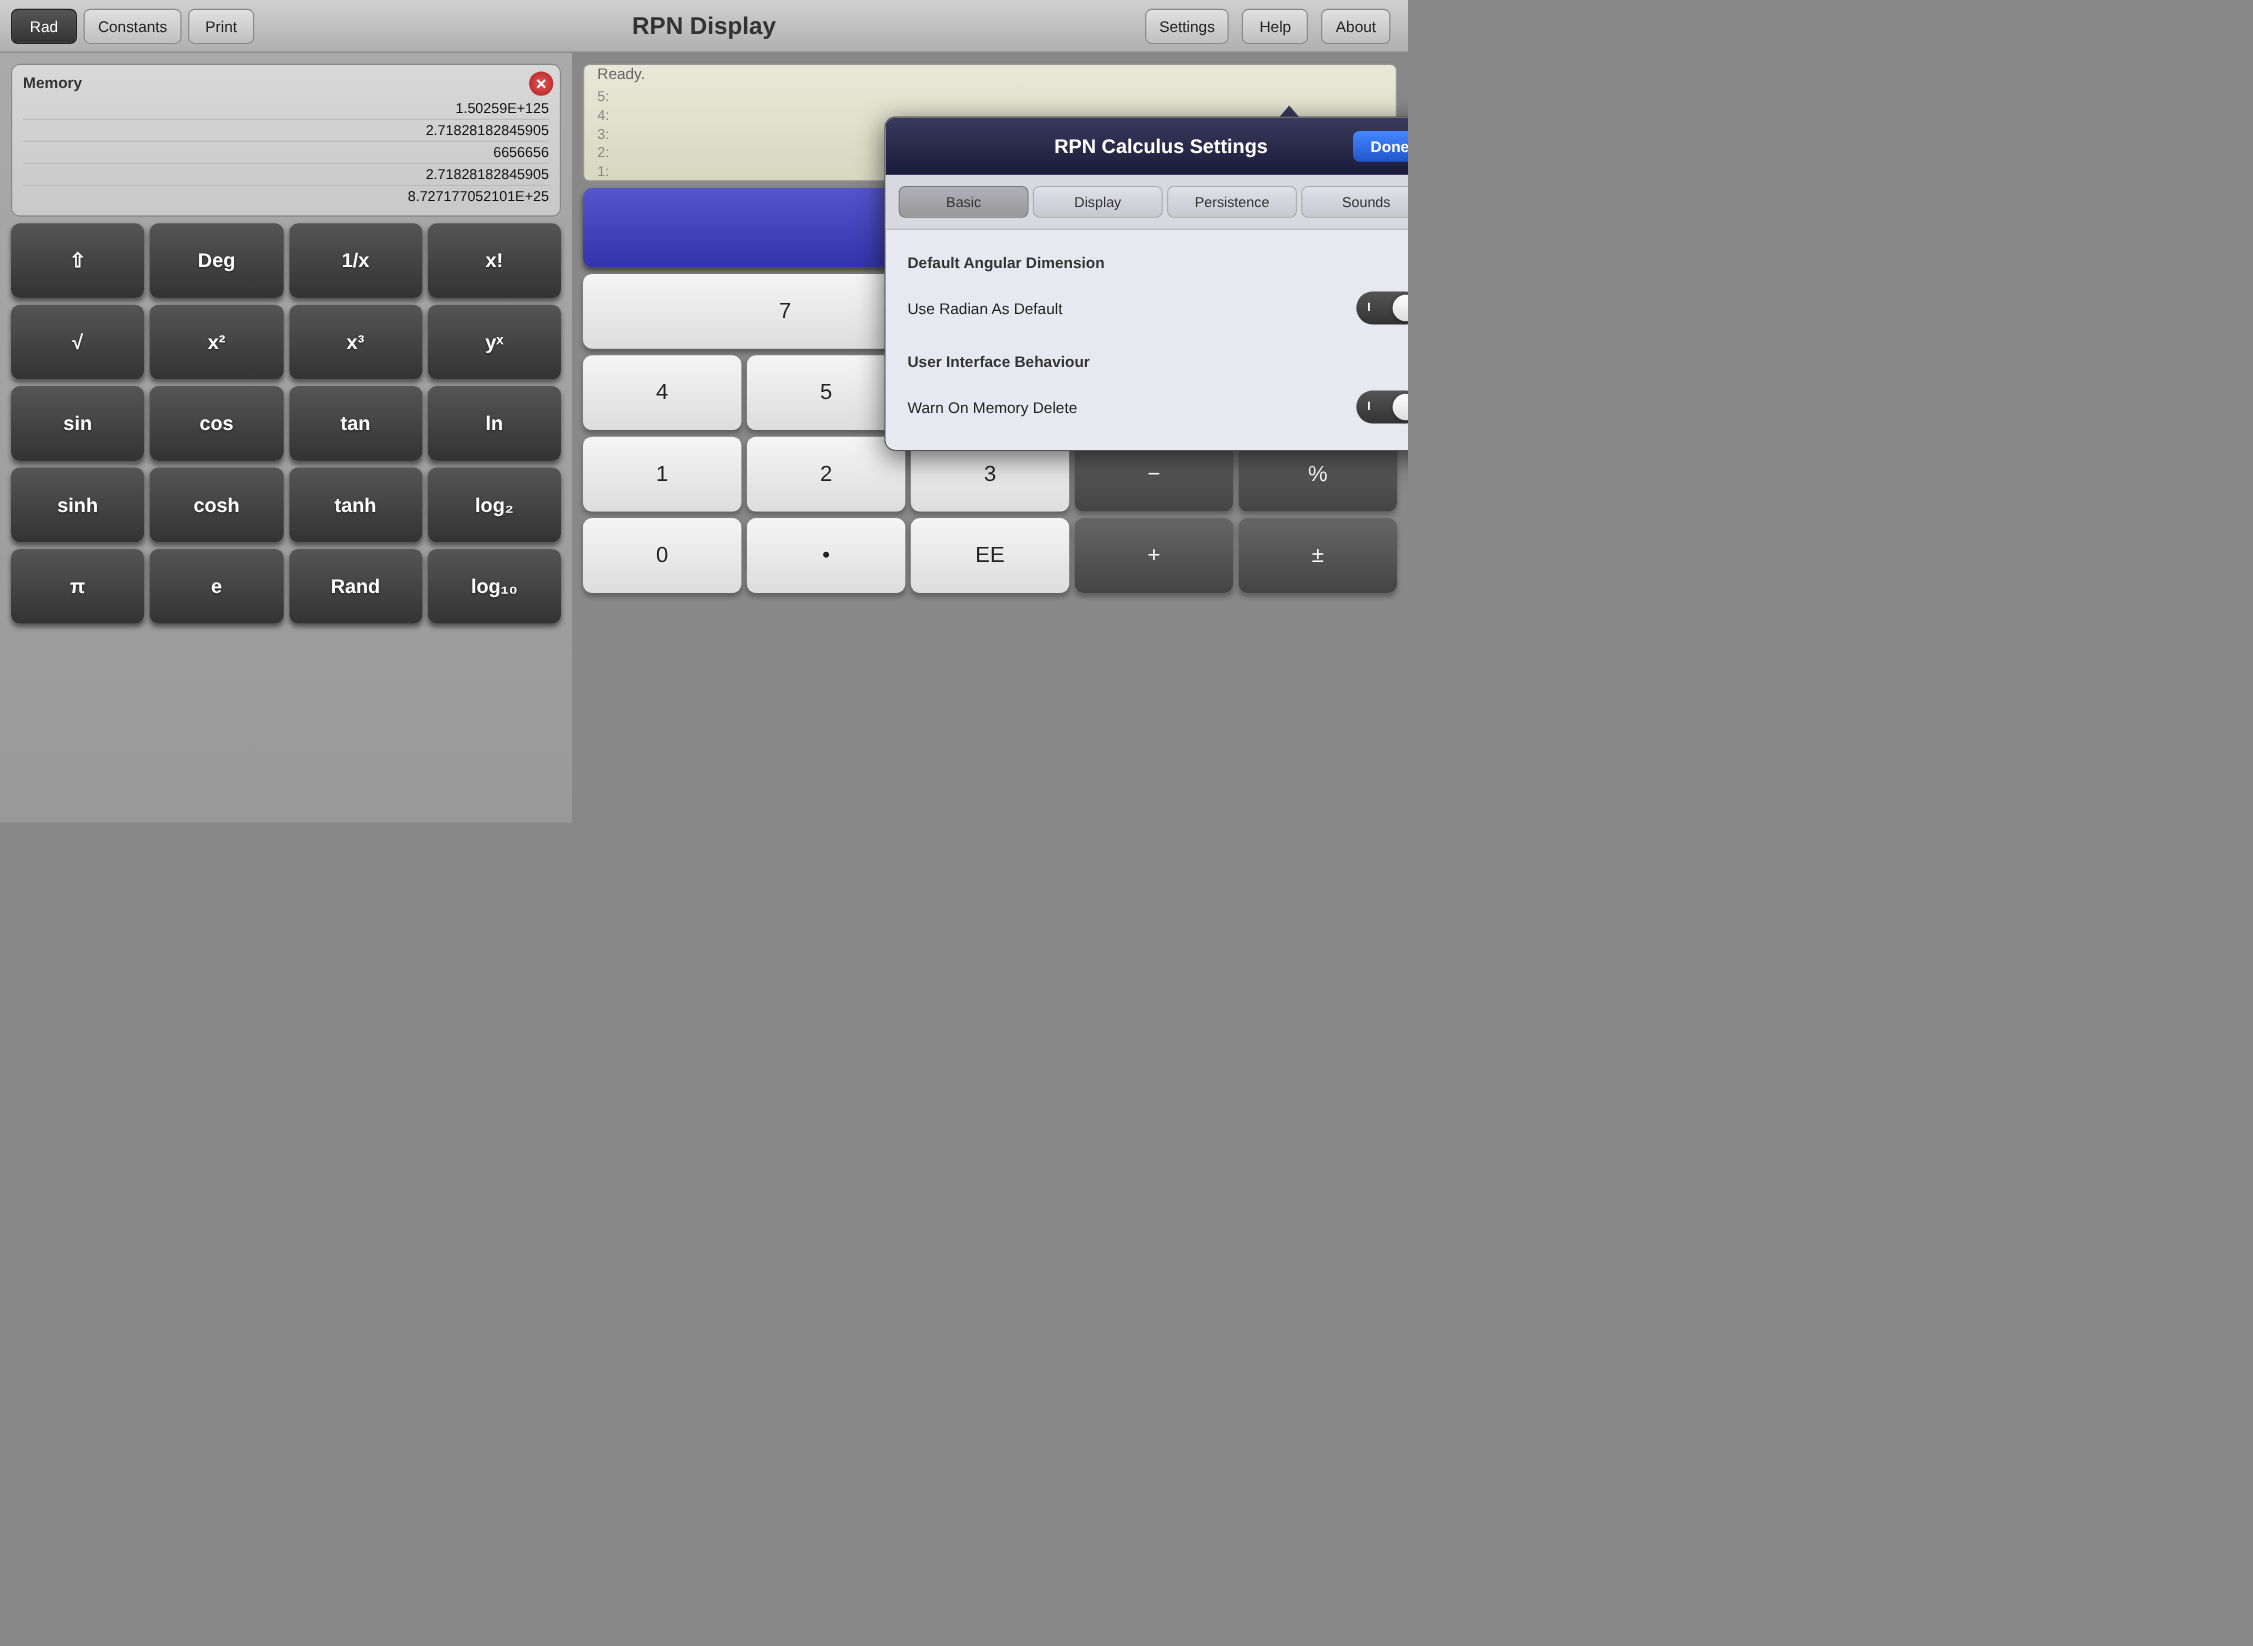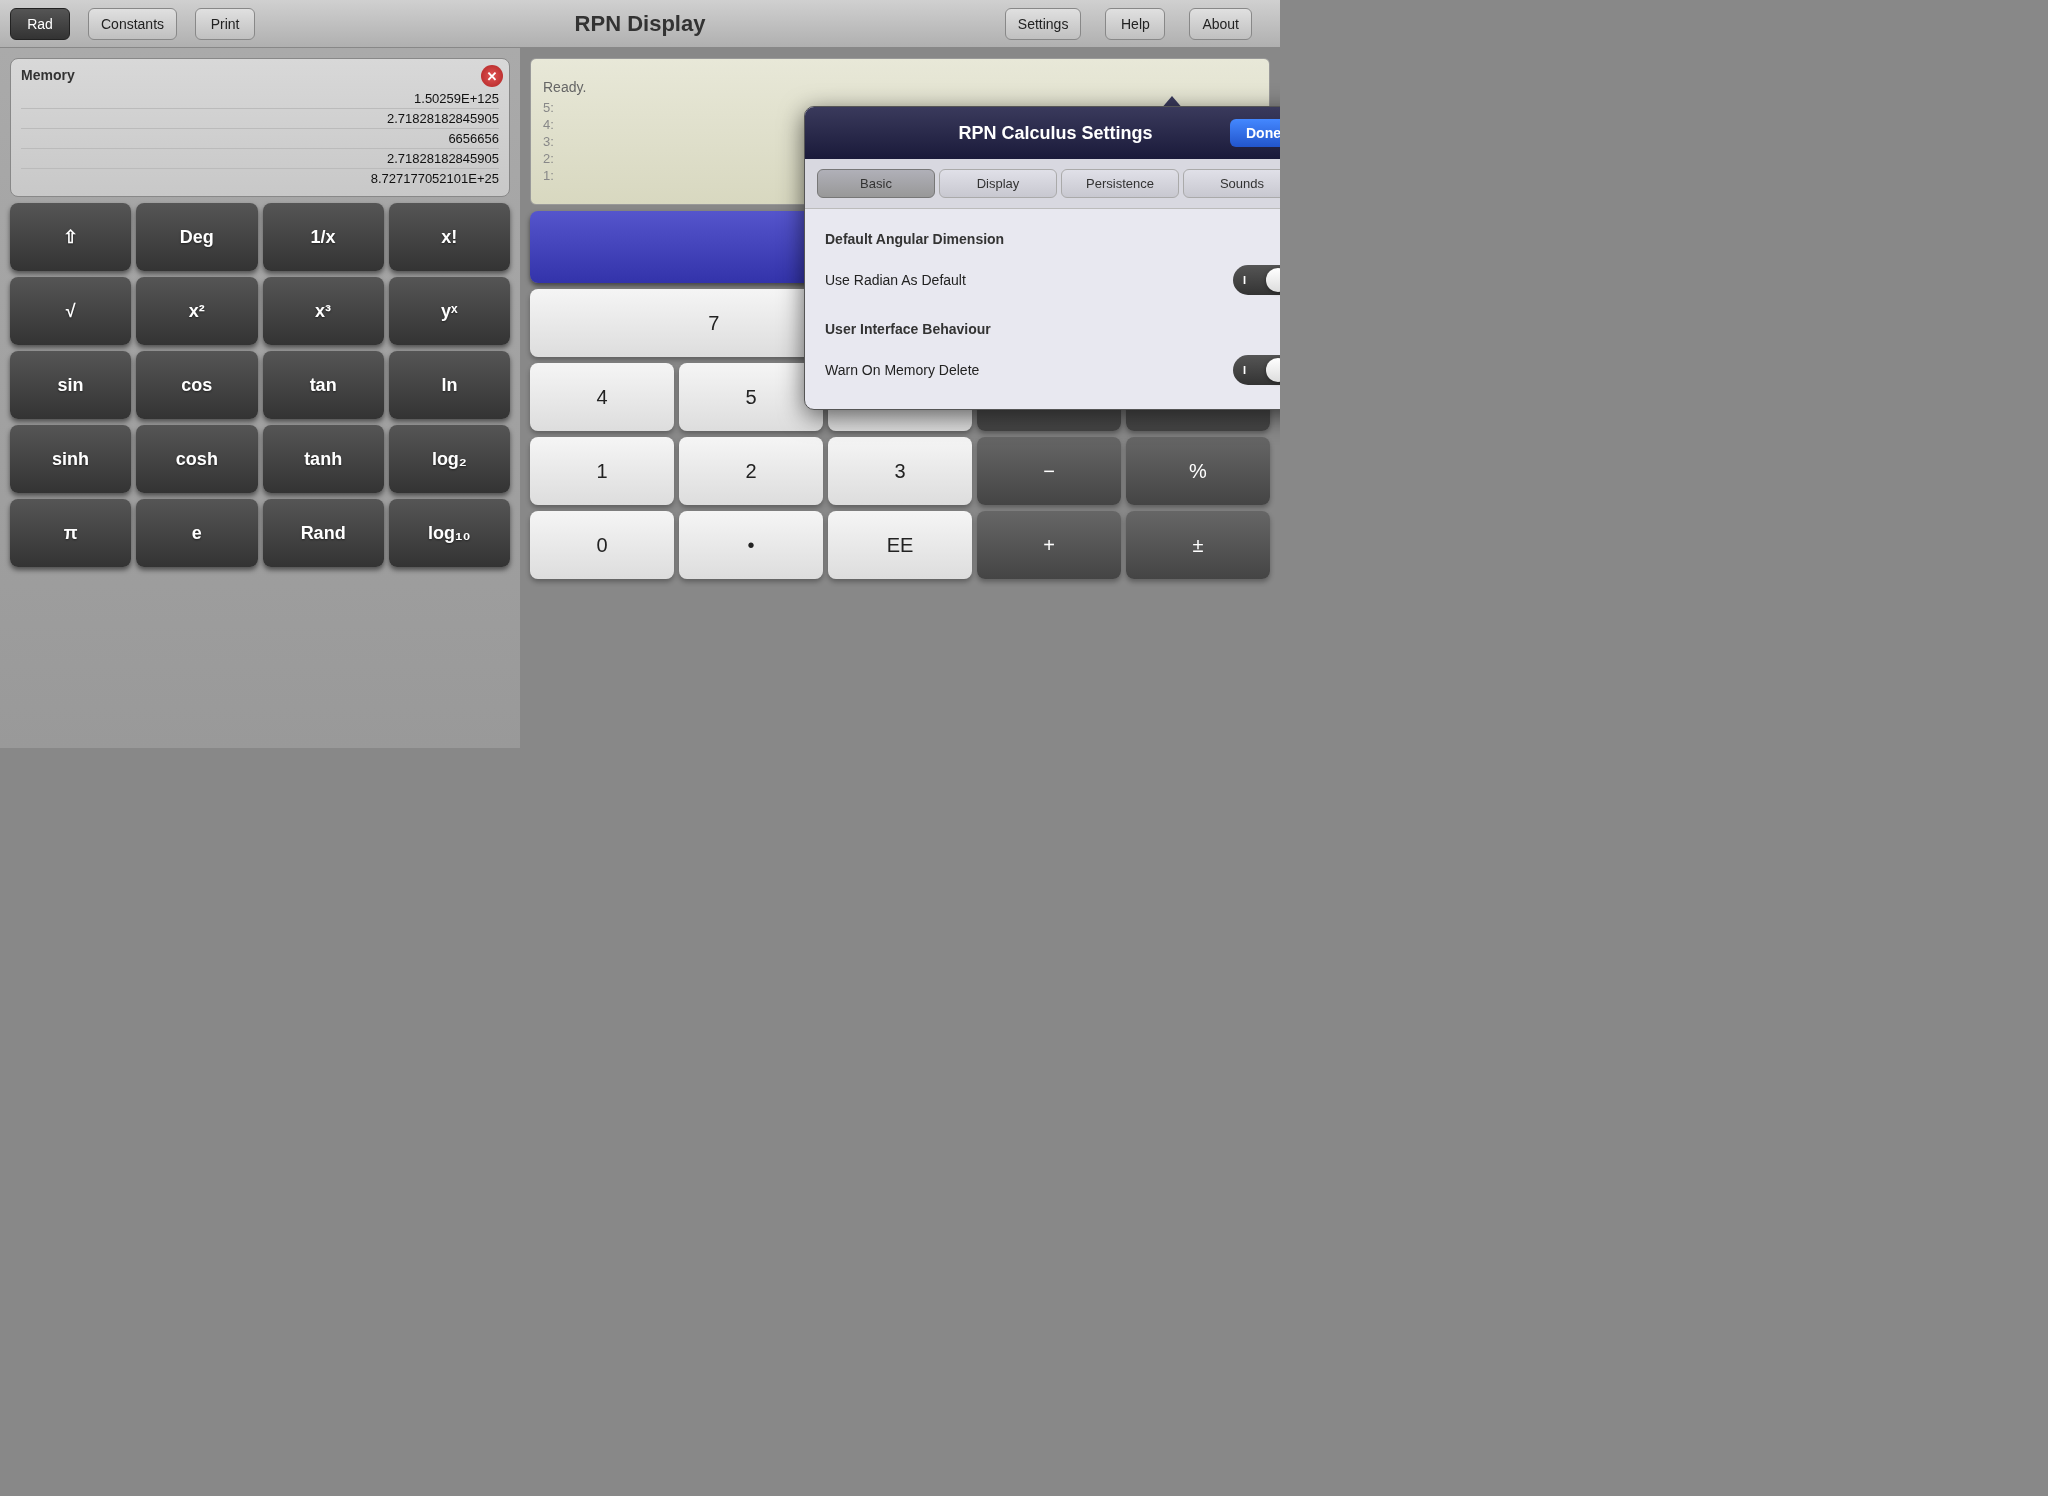--- a/index.html
+++ b/index.html
@@ -26,21 +26,21 @@
     .top-btn {
       height: 32px;
       min-width: 60px;
       border-radius: 6px;
       border: 1px solid #888;
       background: linear-gradient(180deg, #e0e0e0 0%, #c0c0c0 100%);
       font-size: 14px;
       font-weight: 500;
       cursor: pointer;
       padding: 0 12px;
-      margin-right: 18px;
+      margin-right: 6px;
       color: #222;
     }
     .top-btn.active {
       background: linear-gradient(180deg, #555 0%, #333 100%);
       color: #fff;
       border-color: #222;
     }
     #app-title {
       position: absolute;
       left: 50%;
@@ -143,21 +143,21 @@
       flex-direction: column;
       padding: 10px;
       gap: 6px;
     }
 
     
     #stack-display {
       background: linear-gradient(180deg, #e8e8d8 0%, #d8d8c0 100%);
       border: 1px solid #999;
       border-radius: 6px;
-      padding: 20px 12px;
+      padding: 0 12px;
       font-size: 16px;
       color: #333;
     }
     .stack-status {
       font-size: 14px;
       color: #666;
       margin-bottom: 4px;
     }
     .stack-row {
       display: flex;

